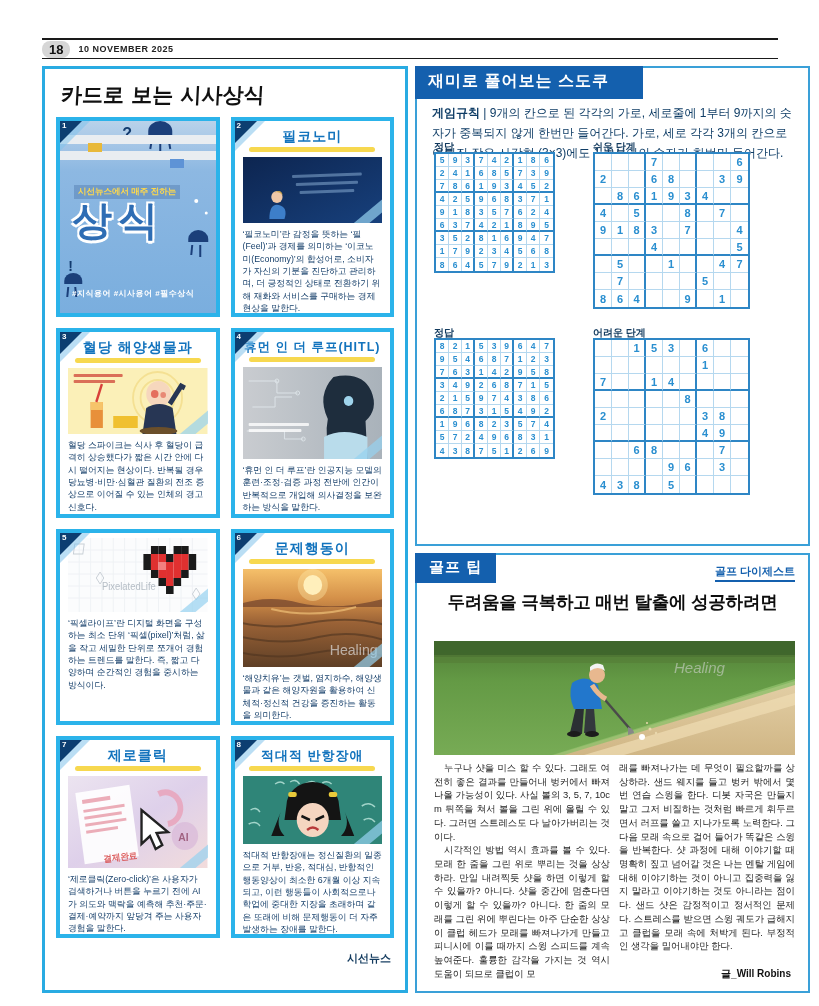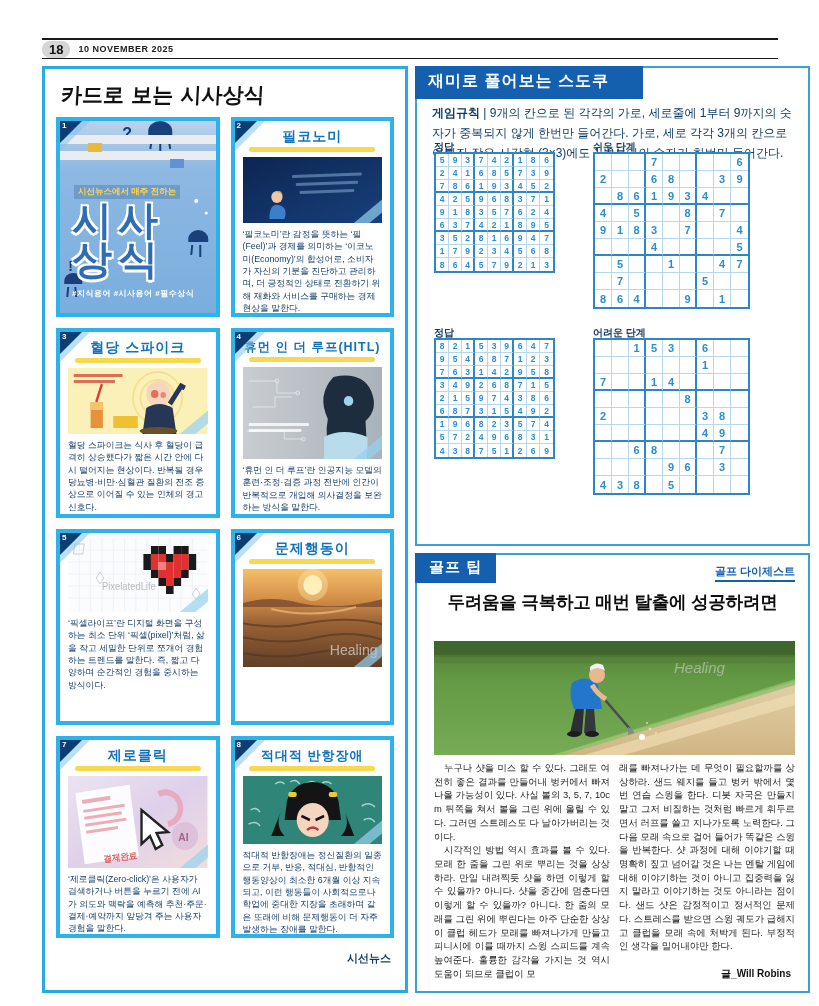--- a/index.html
+++ b/index.html
@@ -117,21 +117,20 @@
               <line x1="8" y1="166" x2="7" y2="176" stroke="#1b3f7a" stroke-width="2"></line>
               <line x1="15" y1="166" x2="16" y2="176" stroke="#1b3f7a" stroke-width="2"></line>
             </g>
             <text x="62" y="18" font-size="16" font-weight="bold" fill="#123a6e">?</text>
             <text x="8" y="150" font-size="14" font-weight="bold" fill="#123a6e">!</text>
             <circle cx="136" cy="80" r="2" fill="#fff"></circle>
               <circle cx="146" cy="92" r="1.5" fill="#fff"></circle>
           </svg>
           <span class="cover-tag">시선뉴스에서 매주 전하는</span>
           <div class="cover-big">
-            <div>시사</div>
             <div>상식</div>
           </div>
           <div class="cover-tags">#지식용어  #시사용어  #필수상식</div>
         </div>
         <span class="corner2"></span>
         <span class="corner">
             <b>1</b>
           </span>
       </div>
 
@@ -162,21 +161,21 @@
           </svg>
         </div>
         <div class="card-cap">‘필코노미’란 감정을 뜻하는 ‘필(Feel)’과 경제를 의미하는 ‘이코노미(Economy)’의 합성어로, 소비자가 자신의 기분을 진단하고 관리하며, 더 긍정적인 상태로 전환하기 위해 재화와 서비스를 구매하는 경제 현상을 말한다.</div>
       </div>
 
       <div class="card r2">
         <span class="corner2"></span>
         <span class="corner">
             <b>3</b>
           </span>
-        <div class="card-title">혈당 스파이크</div>
+        <div class="card-title">혈당 해양생물과</div>
         <div class="card-img" style="height:66px">
           <svg width="100%" height="100%" viewBox="0 0 148 66" preserveAspectRatio="none">
             <rect width="148" height="66" fill="#fbf0b8"></rect>
             <g stroke="#f3dd8a" stroke-width="2" fill="none" opacity=".8">
               <circle cx="95" cy="30" r="26"></circle>
                 <circle cx="95" cy="30" r="18"></circle>
             </g>
             <g fill="#cf4537" opacity=".75">
               <rect x="6" y="6" width="52" height="3" rx="1"></rect>
                 <rect x="6" y="12" width="44" height="3" rx="1"></rect>
@@ -305,20 +304,21 @@
             <path d="M0 34 q30 -8 60 0 q40 8 88 -4 v8 h-148 z" fill="#7a4a2e" opacity=".8"></path>
             <g stroke="#4e3420" stroke-width="2" fill="none" opacity=".6">
               <path d="M-10 52 q40 10 80 2 q50 -8 88 4"></path>
               <path d="M-10 66 q50 12 90 2 q40 -8 78 6"></path>
               <path d="M-10 82 q44 10 84 2 q44 -8 84 6"></path>
             </g>
             <path d="M30 40 q44 10 90 -2" stroke="#f0c078" stroke-width="2" fill="none" opacity=".7"></path>
             <text x="92" y="86" font-size="15" fill="#e8e8e8" opacity=".65">Healing</text>
           </svg>
         </div>
+        <div class="card-cap">‘해양치유’는 갯벌, 염지하수, 해양생물과 같은 해양자원을 활용하여 신체적·정신적 건강을 증진하는 활동을 의미한다.</div>
       </div>
 
       <div class="card r4">
         <span class="corner2"></span>
         <span class="corner">
             <b>7</b>
           </span>
         <div class="card-title">제로클릭</div>
         <div class="card-img" style="height:92px">
           <svg width="100%" height="100%" viewBox="0 0 148 92" preserveAspectRatio="none">

